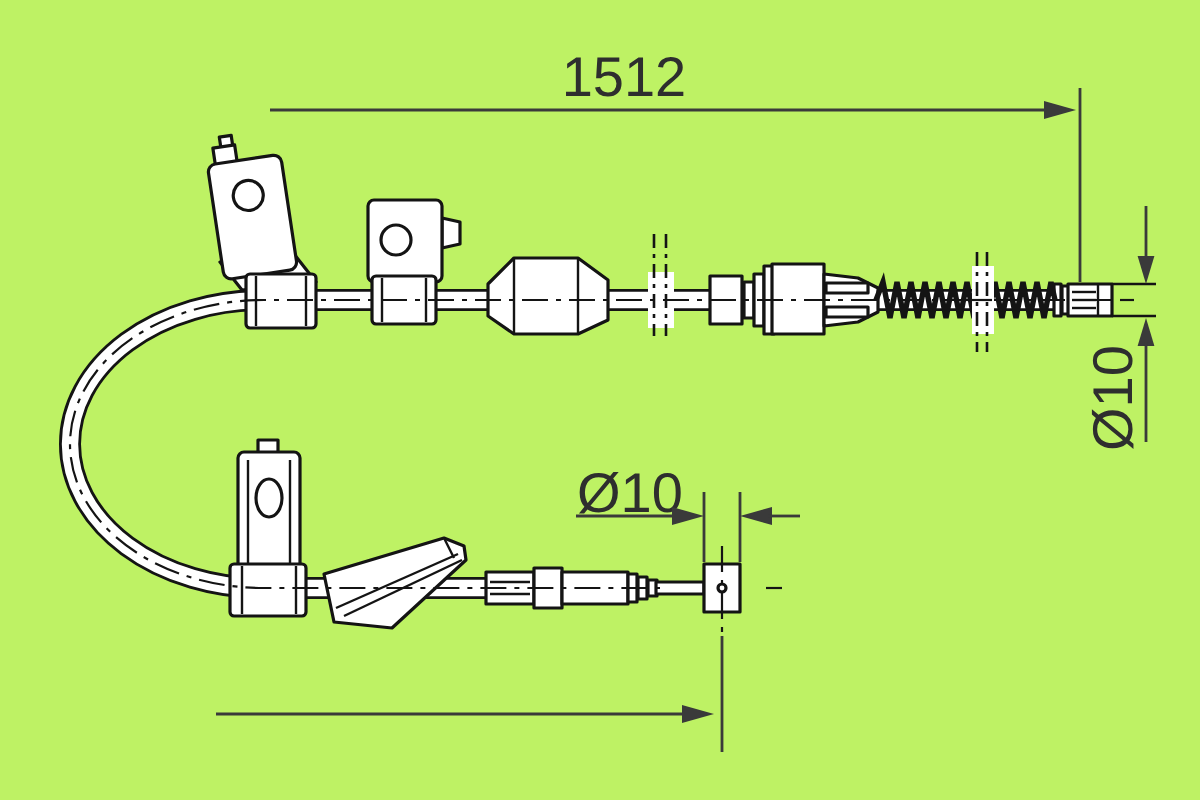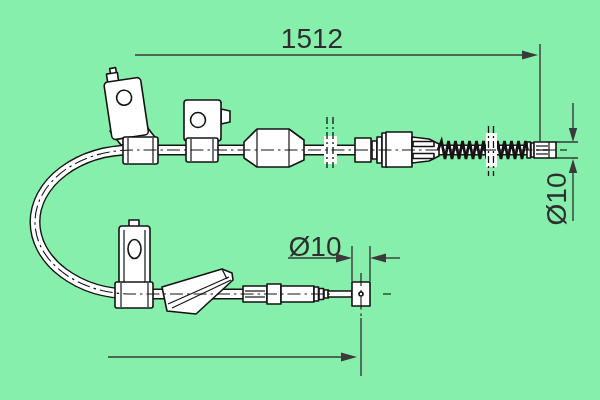--- a/index.html
+++ b/index.html
@@ -1,16 +1,16 @@
 <!DOCTYPE html>
 <html><head>
 <meta charset="utf-8">
 <style>
   html,body{margin:0;padding:0;background:#ffffff;}
-  .stage{position:relative;width:600px;height:400px;background:#86efac;overflow:hidden;}
+  .stage{position:relative;width:600px;height:400px;background:#bef264;overflow:hidden;}
   svg{display:block;}
   .dln{stroke:#3a3a3a;stroke-width:1.4;fill:none;}
   .dar{fill:#3a3a3a;stroke:none;}
   .dtext{font-family:"Liberation Sans",sans-serif;font-size:28px;fill:#2e2e2e;}
   .part{fill:#ffffff;stroke:#141414;stroke-width:1.6;stroke-linejoin:round;}
   .pline{stroke:#141414;stroke-width:1.2;fill:none;}
   .tube-outer{stroke:#141414;stroke-width:11;fill:none;}
   .tube-inner{stroke:#ffffff;stroke-width:8.2;fill:none;}
   .cl{stroke:#141414;stroke-width:1.1;fill:none;stroke-dasharray:13 4 2.5 4;}
   .brk{stroke:#141414;stroke-width:1.3;fill:none;stroke-dasharray:7 3 2 3;}

